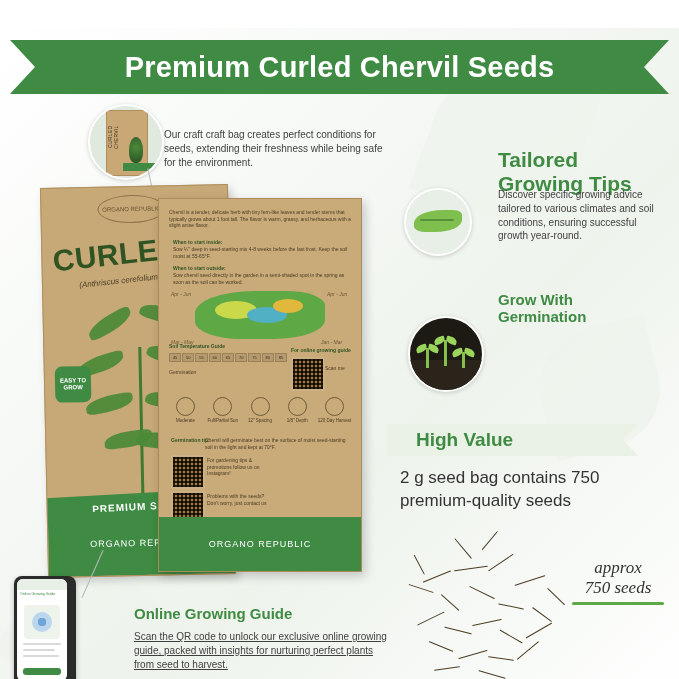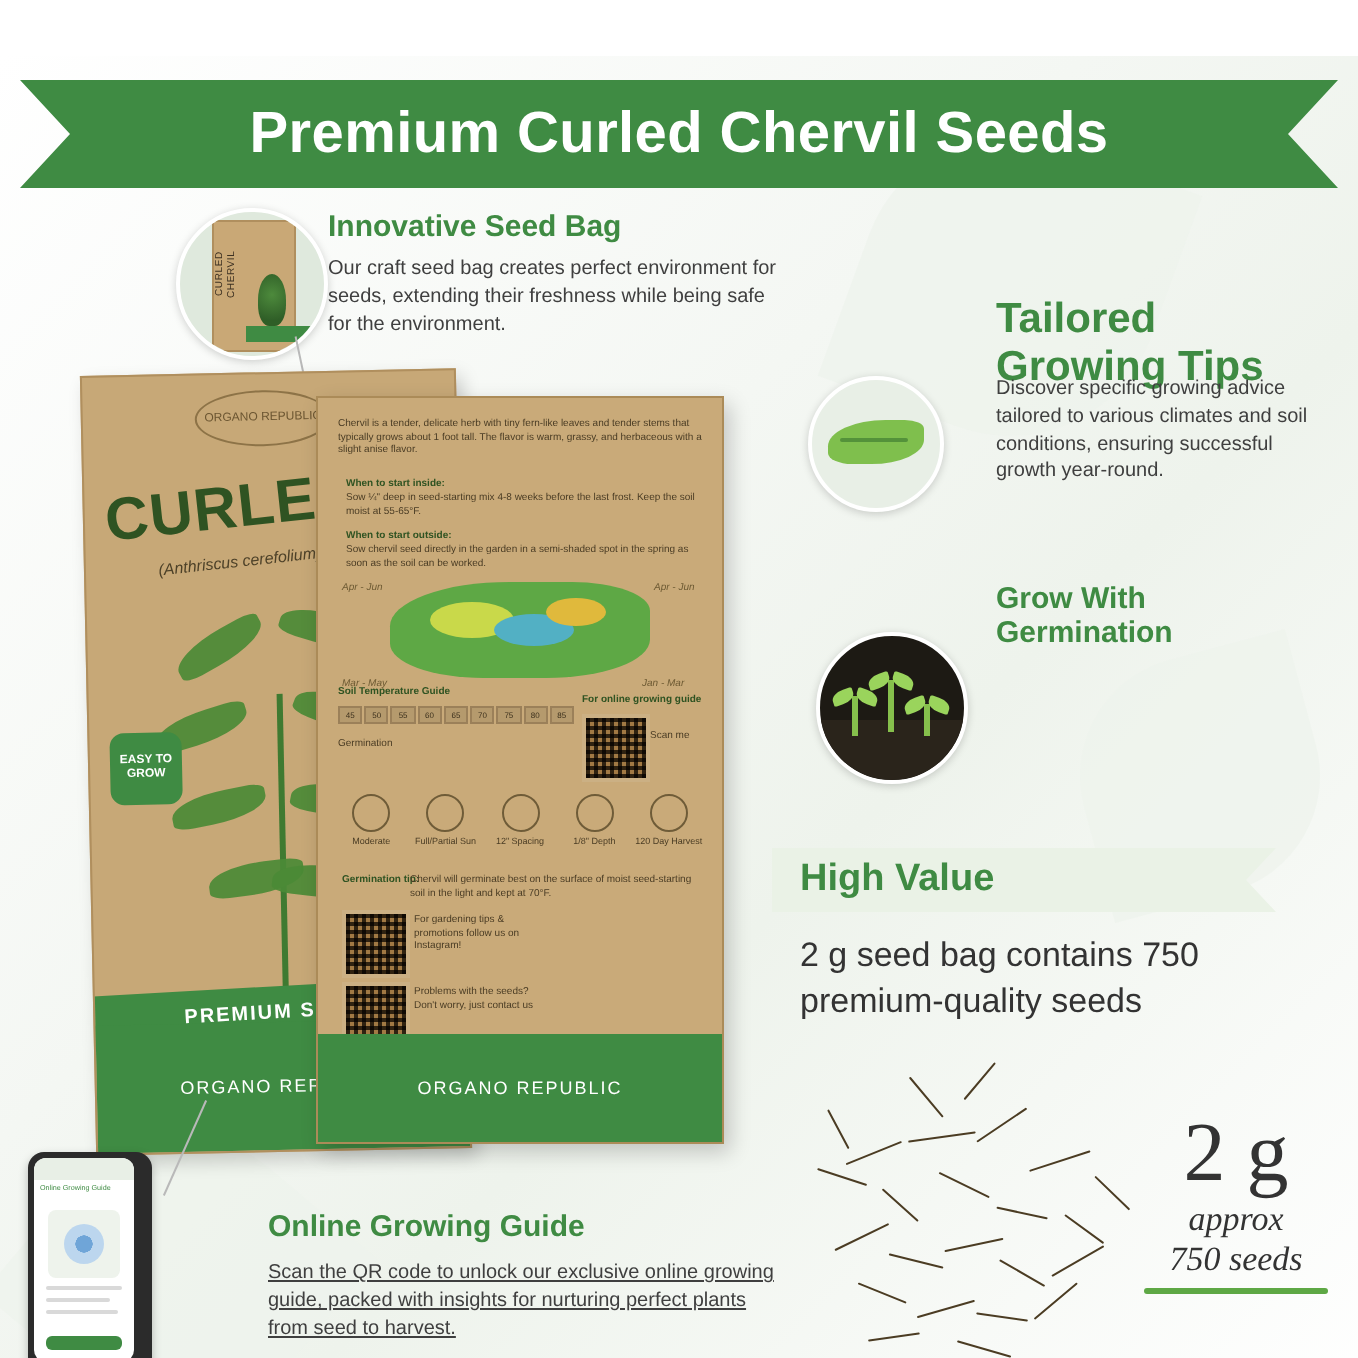--- a/index.html
+++ b/index.html
@@ -297,21 +297,21 @@
   
   #high-value-ribbon {
     position: absolute; left: 386px; top: 396px; width: 252px; height: 32px;
   }
   #high-value-ribbon .rb {
     position: absolute; left: 0; top: 0; width: 252px; height: 32px;
     background: #eaf2e6;
     clip-path: polygon(0 0, 252px 0, 237px 16px, 252px 32px, 0 32px);
   }
   #high-value-ribbon .rb-text {
-    position: absolute; left: 14px; top: 0; height: 32px;
+    position: absolute; left: 30px; top: 0; height: 32px;
     display: flex; align-items: center;
     color: #3f8b43; font-size: 19px; font-weight: bold;
   }
 
   
   #seed-pile {
     position: absolute; left: 398px; top: 490px; width: 200px; height: 170px;
   }
   #seed-pile i {
     position: absolute; display: block; height: 1.4px; background: #4b3c23; border-radius: 1px;
@@ -379,22 +379,21 @@
   </div>
 
   <div class="bubble" id="bubble-seedbag">
     <div class="bag">
       <div class="bag-label">CURLED CHERVIL</div>
       <div class="bag-leaf"></div>
       <div class="bag-foot"></div>
     </div>
   </div>
   <div class="connector" style="left:150px; top:140px; width:1px; height:26px; transform:rotate(-12deg);"></div>
-  <div class="callout-title" style="left:164px; top:78px; width:220px; font-size:15px;">Innovative Seed Bag</div>
-  <div class="callout-body" style="left:164px; top:100px; width:228px; font-size:10px;">Our craft seed bag creates perfect environment for seeds, extending their freshness while being safe for the environment.</div>
+  <div class="callout-body" style="left:164px; top:100px; width:228px; font-size:10px;">Our craft craft bag creates perfect conditions for seeds, extending their freshness while being safe for the environment.</div>
 
   <div class="bubble" id="bubble-tips">
     <div class="leafshape"></div>
   </div>
   <div class="callout-title" style="left:498px; top:120px; width:168px; font-size:21px;">Tailored Growing Tips</div>
   <div class="callout-body" style="left:498px; top:160px; width:160px; font-size:10px;">Discover specific growing advice tailored to various climates and soil conditions, ensuring successful growth year-round.</div>
 
   <div class="bubble" id="bubble-grow">
     <div class="soil"></div>
     <div class="sprout s1"></div>
@@ -532,21 +531,20 @@
     <i style="left:116px; top:132px; width:28px; transform:rotate(-40deg);"></i>
     <i style="left:52px;  top:30px;  width:26px; transform:rotate(50deg);"></i>
     <i style="left:80px;  top:22px;  width:24px; transform:rotate(-50deg);"></i>
     <i style="left:10px;  top:46px;  width:22px; transform:rotate(62deg);"></i>
     <i style="left:146px; top:78px;  width:24px; transform:rotate(44deg);"></i>
     <i style="left:36px;  top:150px; width:26px; transform:rotate(-8deg);"></i>
     <i style="left:80px;  top:156px; width:28px; transform:rotate(16deg);"></i>
   </div>
 
   <div id="weight-block">
-    <div class="big">2 g</div>
     <div class="approx">approx</div>
     <div class="seeds">750 seeds</div>
     <div class="underline"></div>
   </div>
 
   <div id="phone">
     <div class="screen">
       <div class="sc-head"></div>
       <div class="sc-title">Online Growing Guide</div>
       <div class="sc-img"></div>

